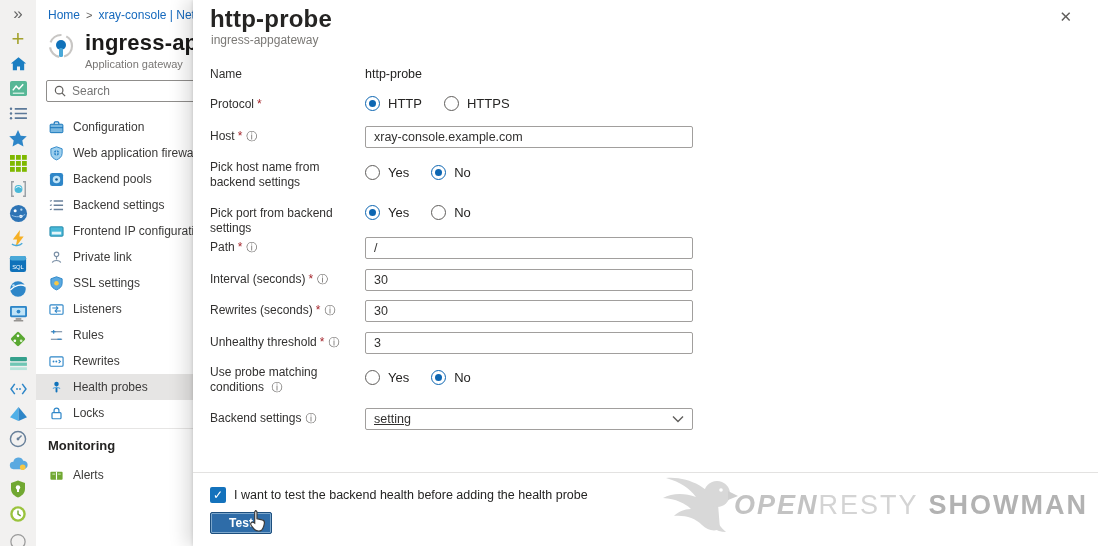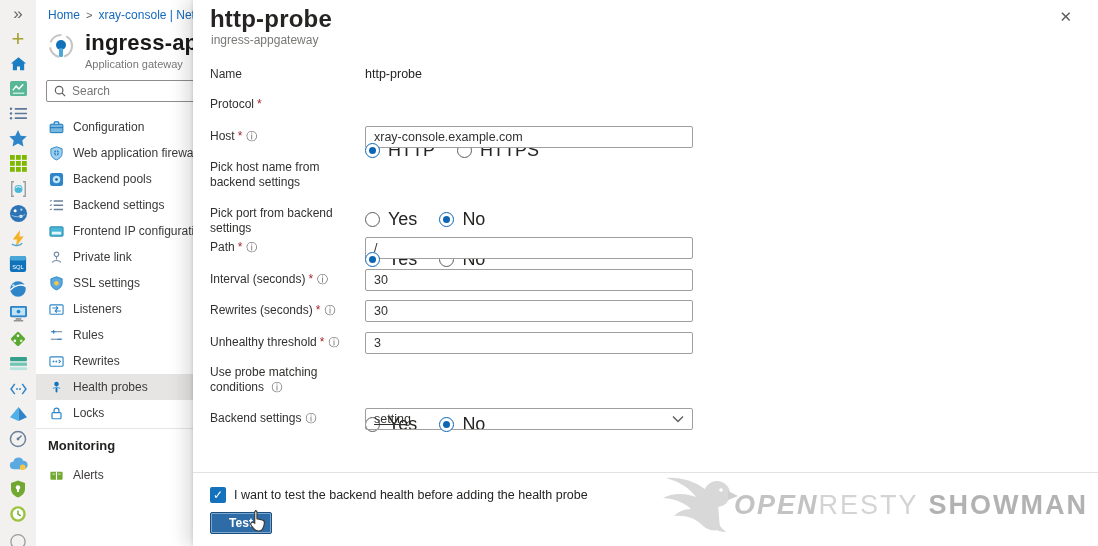--- a/index.html
+++ b/index.html
@@ -44,21 +44,21 @@
 
   .form { position:absolute; left:17px; top:64px; width:690px; }
   .frow { display:flex; }
   .flabel { width:155px; font-size:12px; line-height:15px; color:#323130; padding-top:3px; padding-right:6px; }
   .fctrl { width:330px; }
   .req { color:#a4262c; margin-left:3px; }
   .info { color:#605e5c; font-size:11px; margin-left:4px; font-style:normal; }
   .val { font-size:12.5px; padding-top:3px; color:#252423; }
   .tin { width:328px; height:22px; border:1px solid #a19f9d; border-radius:2px; padding:0 8px;
     font-size:12.5px; color:#323130; font-family:"Liberation Sans",sans-serif; outline:none; background:#fff; }
-  .radio-g { display:flex; align-items:center; gap:8px; font-size:18px; color:#252423; padding-top:2px;margin-top:44px; }
+  .radio-g { display:flex; align-items:center; gap:8px; font-size:13px; color:#252423; padding-top:2px; }
   .radio { width:15px; height:15px; border:1px solid #5f5d5b; border-radius:50%; background:#fff;
     flex:0 0 auto; cursor:pointer; }
   .radio.sel { border:1px solid #0d66b2; position:relative; }
   .radio.sel::after { content:""; position:absolute; left:3px; top:3px; width:7px; height:7px;
     border-radius:50%; background:#0d66b2; }
   .radio-g .olabel { margin-right:14px; }
   .dropdown { width:328px; height:22px; border:1px solid #a19f9d; border-radius:2px; padding:2px 8px;
     font-size:12.5px; color:#323130; display:flex; align-items:center; justify-content:space-between; cursor:pointer;text-decoration:underline; }
 
   .r-name{height:30px}.r-protocol{height:32px}.r-host{height:31px}.r-pickhost{height:46px}

